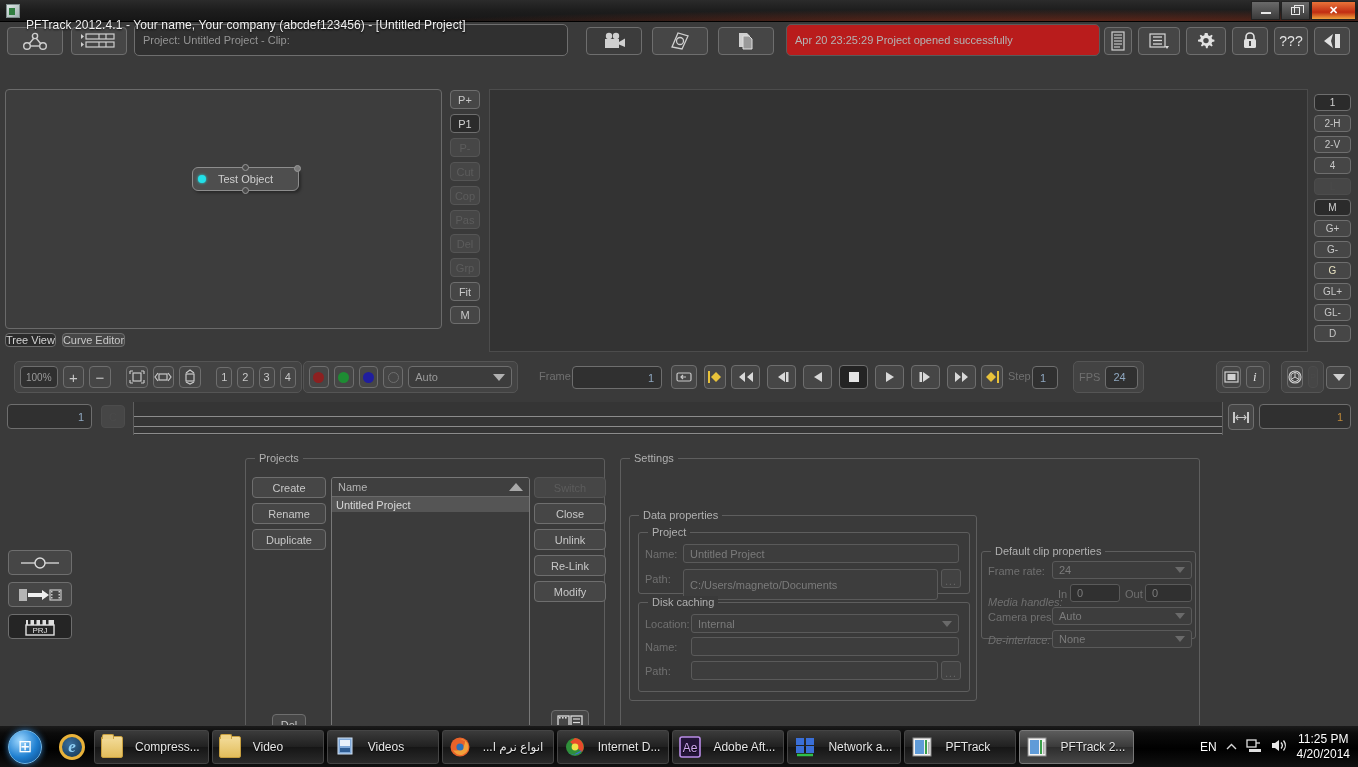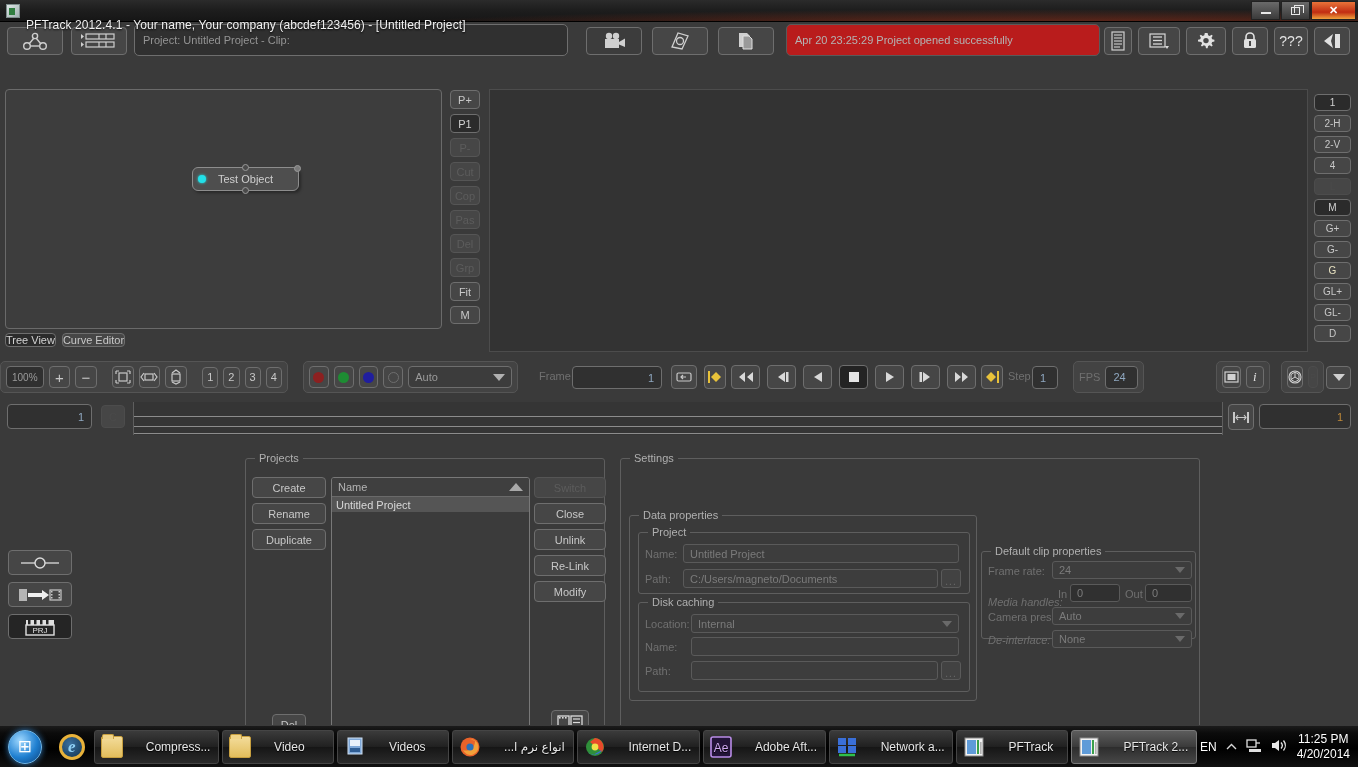--- a/index.html
+++ b/index.html
@@ -218,21 +218,21 @@
     width:26px;height:26px;border-radius:50%;
     border:3px solid #e8b23a; display:flex;align-items:center;justify-content:center;
     color:#8fd0f5;font-style:italic;font-weight:bold;font-size:17px;
     font-family:"Liberation Serif",serif;
     background:radial-gradient(circle at 40% 35%,#3a6f9e,#12334f);
   }
   .task{
     height:34px; margin-right:3px; padding:0 8px 0 6px;
     background:linear-gradient(to bottom,#3b3b3b 0%,#202020 50%,#161616 51%,#2a2a2a 100%);
     border:1px solid #454545; border-radius:3px;
-    display:flex;align-items:center;gap:23px;
+    display:flex;align-items:center;gap:12px;
     color:#e6e6e6; font-size:12px; max-width:126px; min-width:112px;
     text-shadow:0 1px 1px #000; overflow:hidden; white-space:nowrap;
   }
   .task.active{
     background:linear-gradient(to bottom,#5c5c5c 0%,#3a3a3a 50%,#2d2d2d 51%,#474747 100%);
     border-color:#787878;
   }
   .ticon{width:22px;height:22px;flex:0 0 22px;position:relative;}
   .folder{
     background:linear-gradient(to bottom,#f3dc9a,#e2bd5c);
@@ -399,21 +399,21 @@
     <div class="pf-btn">G+</div>
     <div class="pf-btn">G-</div>
     <div class="pf-btn" style="color:#e6e0c0;">G</div>
     <div class="pf-btn">GL+</div>
     <div class="pf-btn">GL-</div>
     <div class="pf-btn">D</div>
   </div>
 
   <div class="ctrlbar">
 
-    <div class="grp" style="left:0;width:288px;">
+    <div class="grp" style="left:14px;width:288px;">
       <div class="pf-field" style="width:42px;height:22px;font-size:10px;justify-content:center;padding:0;">100%</div>
       <div class="pf-btn sq-btn" style="font-size:15px;">+</div>
       <div class="pf-btn sq-btn" style="font-size:15px;">−</div>
       <div style="width:6px"></div>
       <div class="pf-btn sq-btn">
         <svg width="16" height="14" viewBox="0 0 16 14">
           <rect x="4" y="3" width="8" height="8" fill="none" stroke="#c8c8c8" stroke-width="1.2"></rect>
           <path d="M1 1h3M1 1v3M15 1h-3M15 1v3M1 13h3M1 13v-3M15 13h-3M15 13v-3" stroke="#c8c8c8" stroke-width="1.2" fill="none"></path>
         </svg>
       </div>
@@ -654,21 +654,21 @@
       <span class="legend">Settings</span>
 
       <div class="groupbox" style="left:8px;top:56px;width:348px;height:186px;">
         <span class="legend">Data properties</span>
 
         <div class="groupbox" style="left:8px;top:16px;width:332px;height:62px;">
           <span class="legend">Project</span>
           <span class="lbl" style="position:absolute;left:6px;top:15px;">Name:</span>
           <div class="inp" style="position:absolute;left:44px;top:11px;width:276px;height:19px;">Untitled Project</div>
           <span class="lbl" style="position:absolute;left:6px;top:40px;">Path:</span>
-          <div class="inp" style="position:absolute;left:44px;top:36px;width:255px;height:19px;">C:/Users/magneto/Documents</div>
+          <div class="inp" style="position:absolute;left:44px;top:36px;width:255px;height:31px;">C:/Users/magneto/Documents</div>
           <div class="dots-btn" style="position:absolute;left:302px;top:36px;height:19px;">...</div>
         </div>
 
         <div class="groupbox" style="left:8px;top:86px;width:332px;height:90px;">
           <span class="legend">Disk caching</span>
           <span class="lbl" style="position:absolute;left:6px;top:15px;">Location:</span>
           <div class="inp drop" style="position:absolute;left:52px;top:11px;width:268px;height:19px;">
             <span>Internal</span>
             <span class="caret-sm"></span>
           </div>

